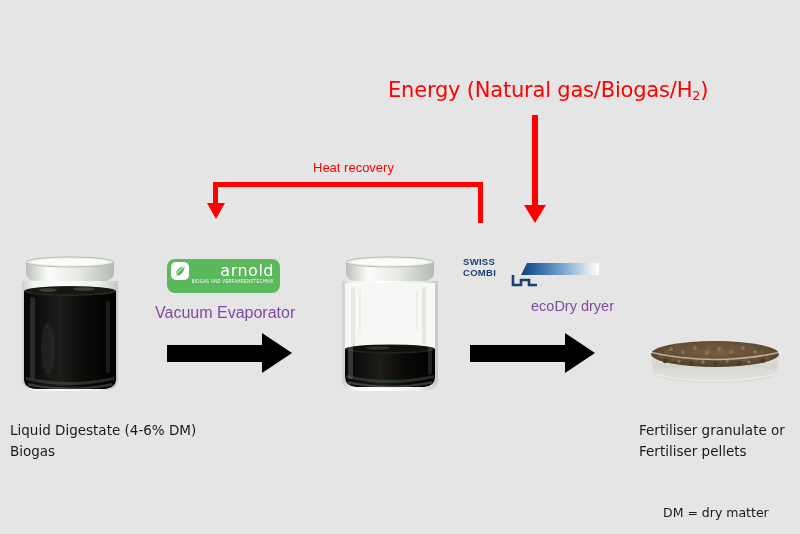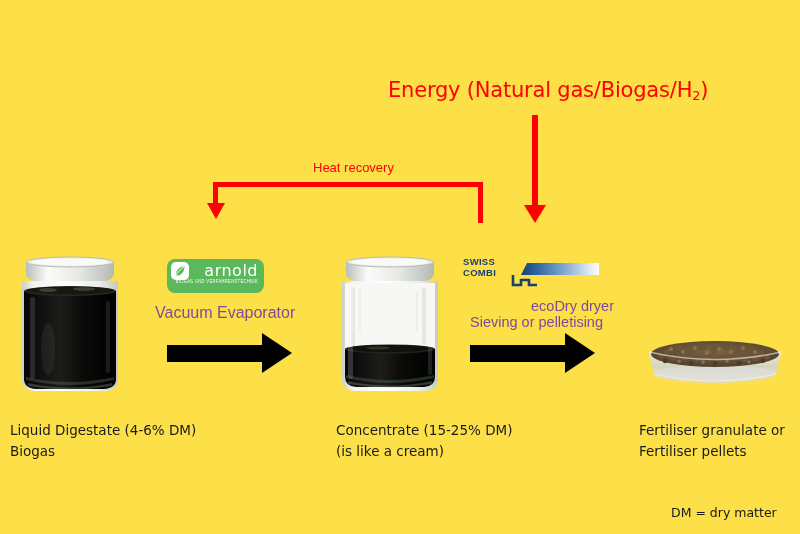--- a/index.html
+++ b/index.html
@@ -7,21 +7,21 @@
     padding: 0;
     background: #ffffff;
   }
   body {
     font-family: "Liberation Sans", sans-serif;
   }
   #canvas {
     position: relative;
     width: 800px;
     height: 534px;
-    background: #fde047;
+    background: #e5e5e5;
     overflow: hidden;
   }
   .abs { position: absolute; }
 
   
   #energy-title {
     left: 388px;
     top: 78px;
     font-family: "DejaVu Sans", sans-serif;
     font-size: 21px;
@@ -116,21 +116,21 @@
     width: 104px;
     height: 140px;
   }
   #jar1 { left: 18px; }
   #jar2 { left: 338px; }
 
   
   #arnold-logo {
     left: 167px;
     top: 259px;
-    width: 97px;
+    width: 113px;
     height: 34px;
     background: #5cb85c;
     border-radius: 8px;
     box-sizing: border-box;
     padding: 3px 6px 0 6px;
   }
   #arnold-wordmark {
     font-family: "DejaVu Sans", sans-serif;
     font-size: 16px;
     color: #ffffff;
@@ -227,21 +227,20 @@
   #caption-2 { left: 336px; top: 420px; }
   #caption-3 { left: 639px; top: 420px; }
 
   #footnote {
     left: 663px;
     top: 505px;
     font-family: "DejaVu Sans", sans-serif;
     font-size: 12.5px;
     color: #1a1a1a;
     white-space: nowrap;
-    margin-left: 8px;
   }
 </style>
 </head>
 <body>
 
 <div id="canvas">
 
   <div class="abs" id="energy-title"><span>Energy (Natural gas/Biogas/H</span><sub>2</sub><span>)</span></div>
 
   <div class="abs" id="energy-arrow-shaft"></div>
@@ -350,21 +349,20 @@
         <stop offset="85%" stop-color="#d8e4ef"></stop>
         <stop offset="100%" stop-color="#ffffff"></stop>
       </linearGradient>
     </defs>
 
     <path d="M64,8 L136,8 L136,20 L58,20 Z" fill="url(#scGrad)"></path>
 
     <path d="M50,20 L50,30 L58,30 L58,25 L66,25 L66,30 L74,30" stroke="#1b3f70" stroke-width="2.6" fill="none" stroke-linecap="butt" stroke-linejoin="miter"></path>
   </svg>
   <div class="abs" id="ecodry-label">ecoDry dryer</div>
-  <div class="abs" id="sieving-label">Sieving or pelletising</div>
 
   <div class="abs proc-arrow-shaft" id="arrow2-shaft"></div>
   <div class="abs proc-arrow-head" id="arrow2-head"></div>
 
   <svg class="abs" id="petri-dish" viewBox="0 0 140 62">
     <defs>
       <linearGradient id="dishG" x1="0" y1="0" x2="0" y2="1">
         <stop offset="0%" stop-color="#e8e8e4"></stop>
         <stop offset="50%" stop-color="#d2d2cc"></stop>
         <stop offset="100%" stop-color="#f4f4f1"></stop>
@@ -425,24 +423,20 @@
     </g>
 
     <path d="M4,22 Q70,37 136,22" stroke="#ffffff" stroke-width="1.6" fill="none" opacity="0.55"></path>
     <path d="M9,44 Q70,58 131,44" stroke="#ffffff" stroke-width="1.2" fill="none" opacity="0.45"></path>
   </svg>
 
   <div class="abs caption" id="caption-1">
     <div>Liquid Digestate (4-6% DM)</div>
     <div>Biogas</div>
   </div>
-  <div class="abs caption" id="caption-2">
-    <div>Concentrate (15-25% DM)</div>
-    <div>(is like a cream)</div>
-  </div>
   <div class="abs caption" id="caption-3">
     <div>Fertiliser granulate or</div>
     <div>Fertiliser pellets</div>
   </div>
 
   <div class="abs" id="footnote">DM = dry matter</div>
 
 </div>
 
 </body></html>

